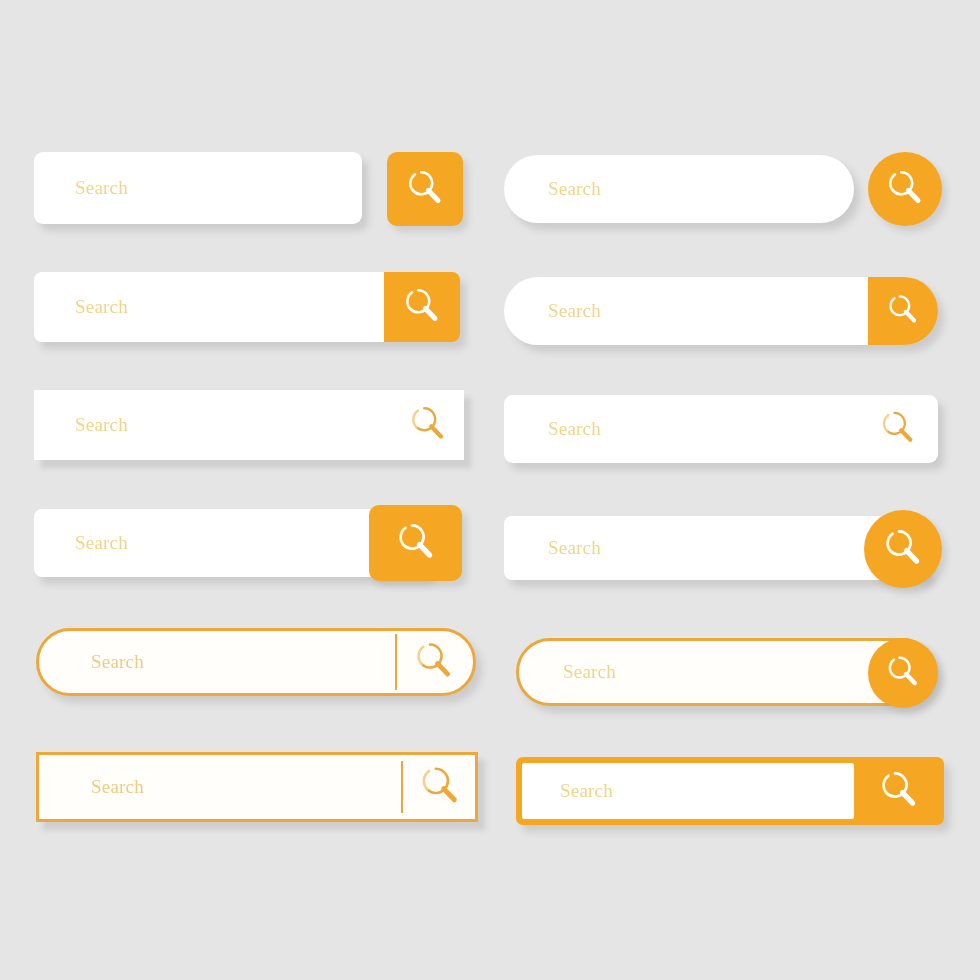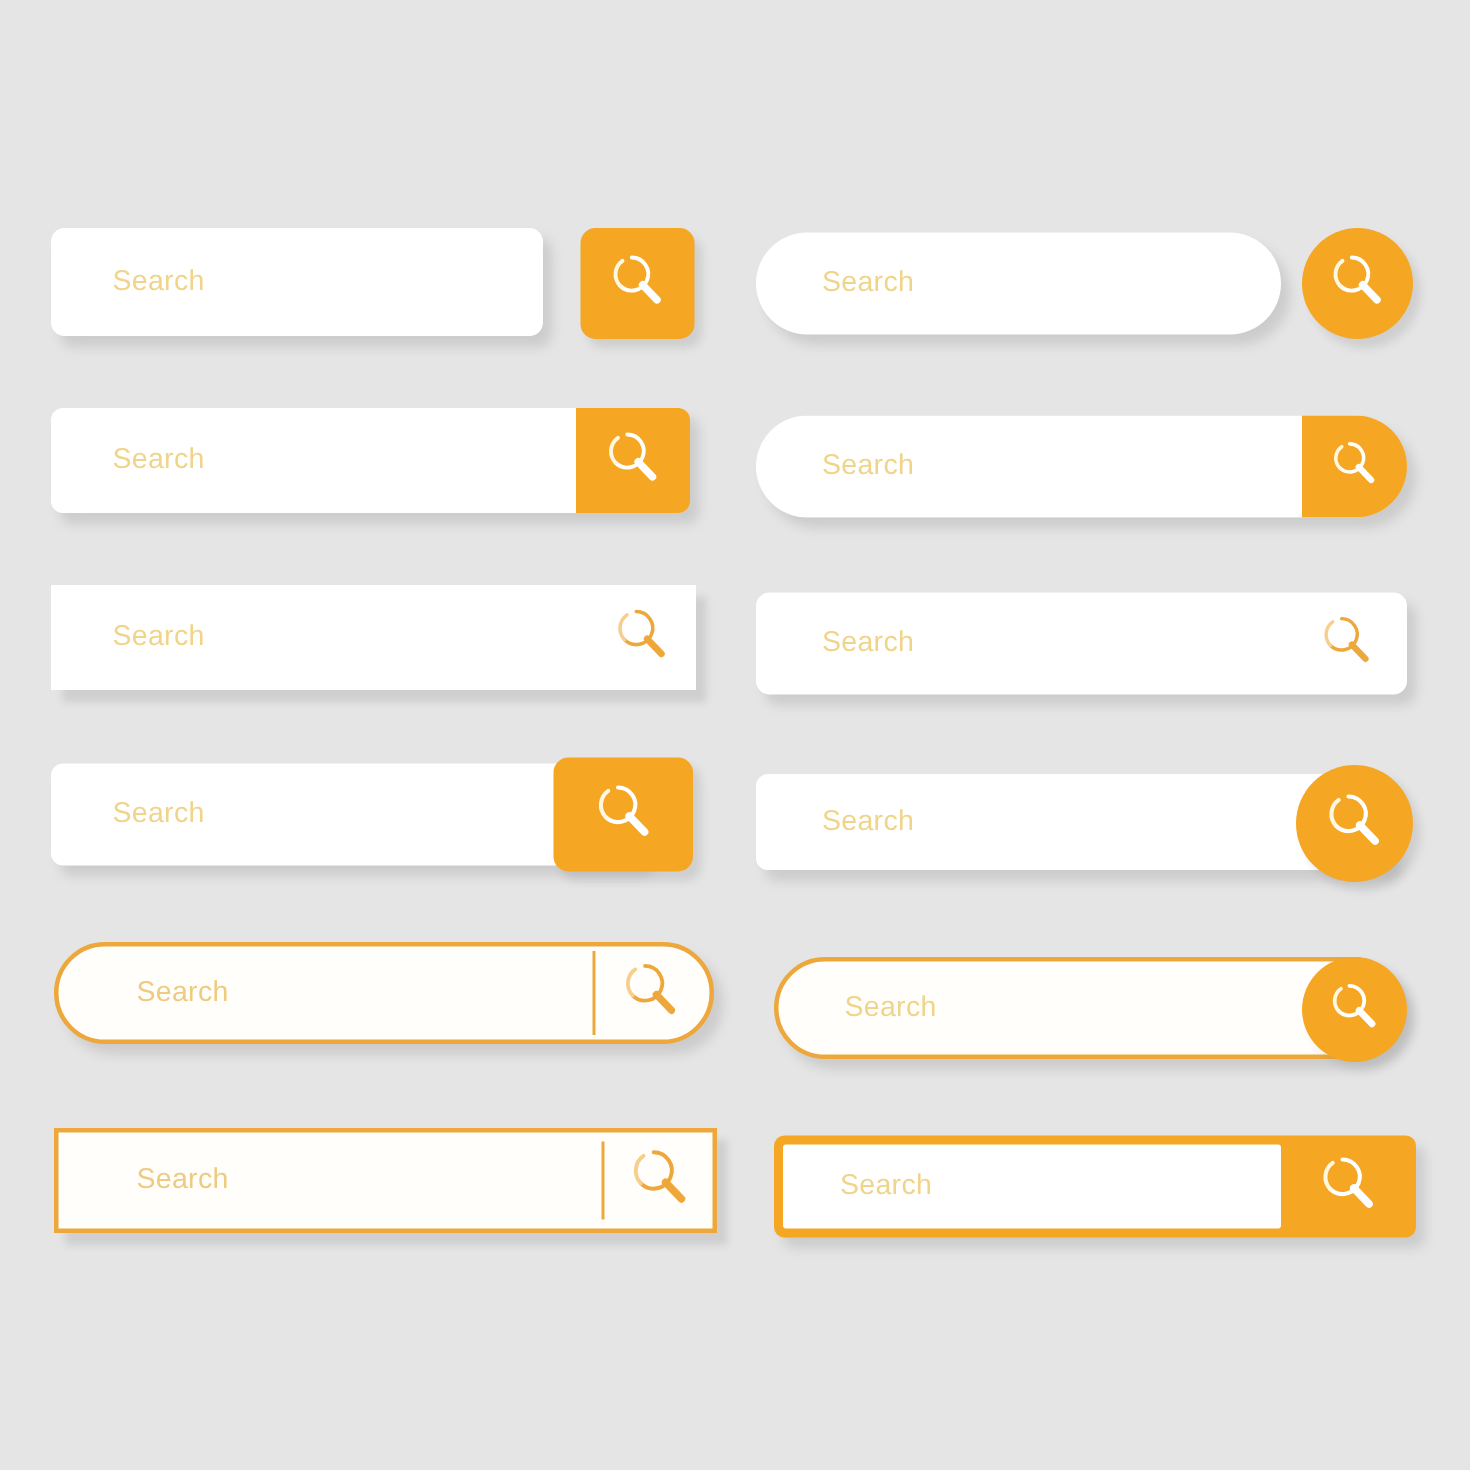--- a/index.html
+++ b/index.html
@@ -6,21 +6,21 @@
   body{
     width:980px;height:980px;
     background:#e5e5e5;
     font-family:"Liberation Sans", sans-serif;
     overflow:hidden;
     position:relative;
   }
   #canvas{position:absolute;inset:0;}
 
   
-  .item{position:absolute;}
+  .item{position:absolute;font-family:Liberation Serif, serif;}
 
   .ph{
     position:absolute;
     font-size:19px;
     letter-spacing:.2px;
     color:#f0d48a;
     white-space:nowrap;
     top:50%;
     transform:translateY(-50%);
     pointer-events:none;

